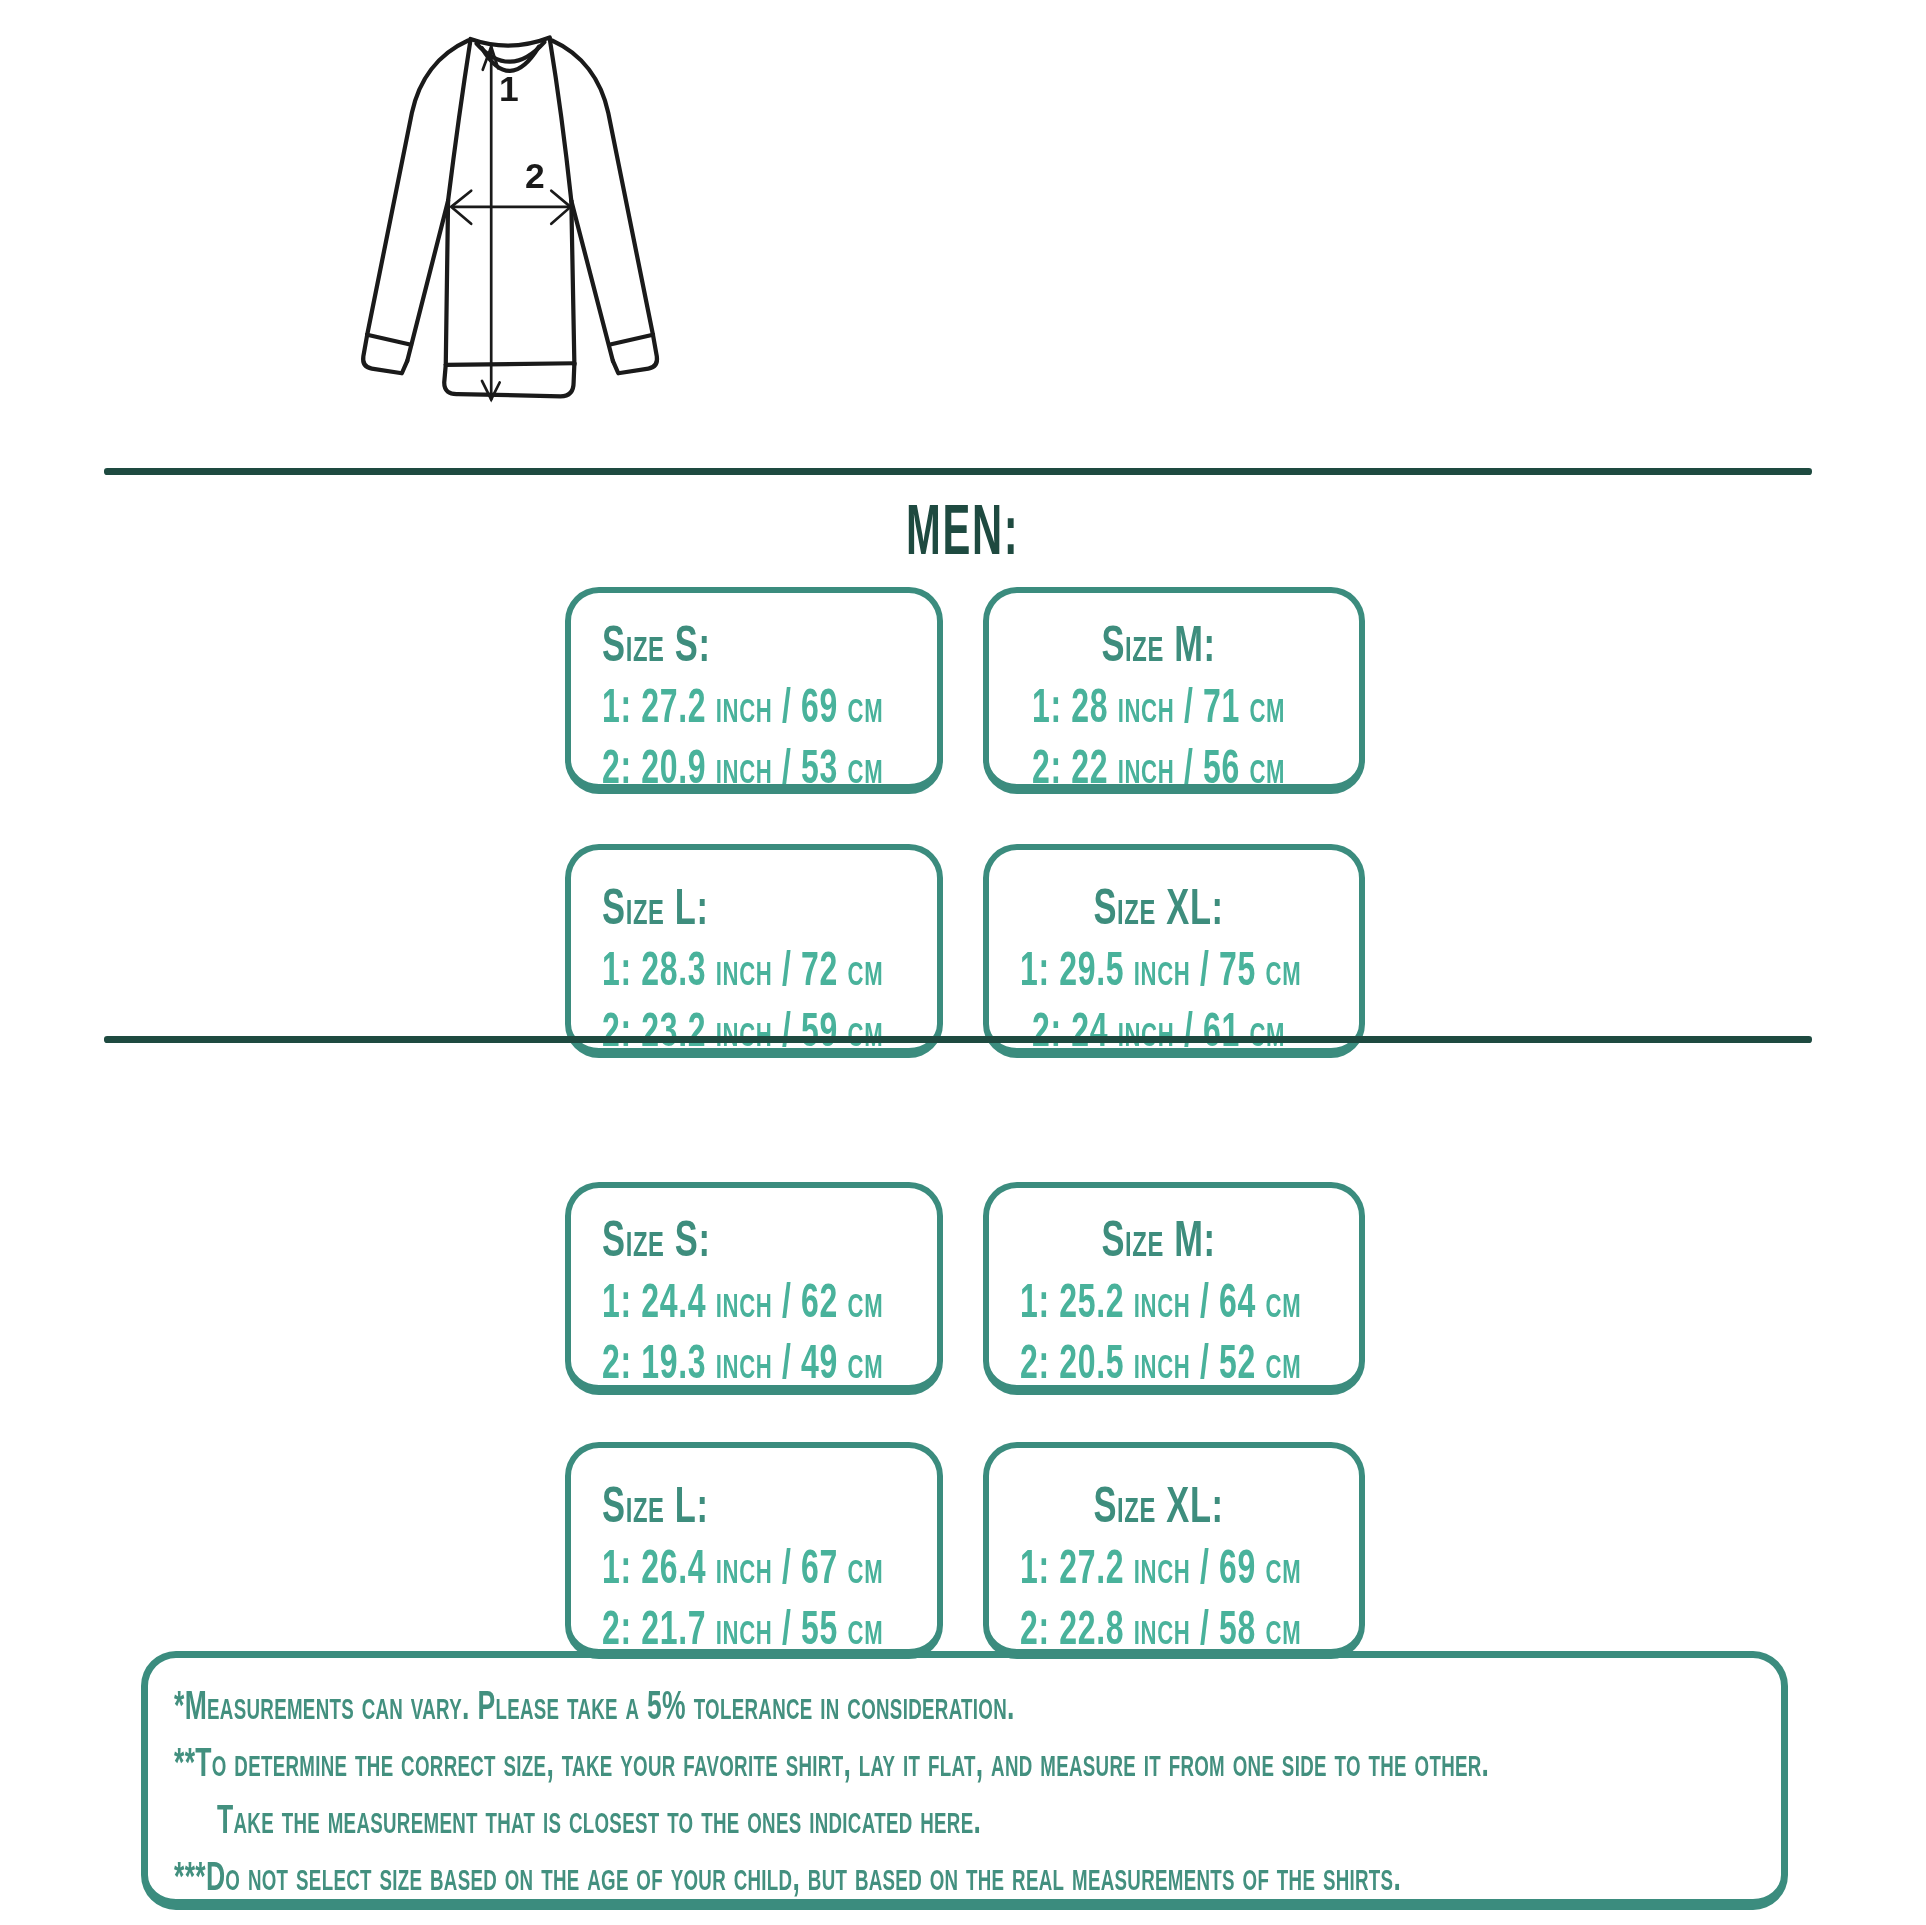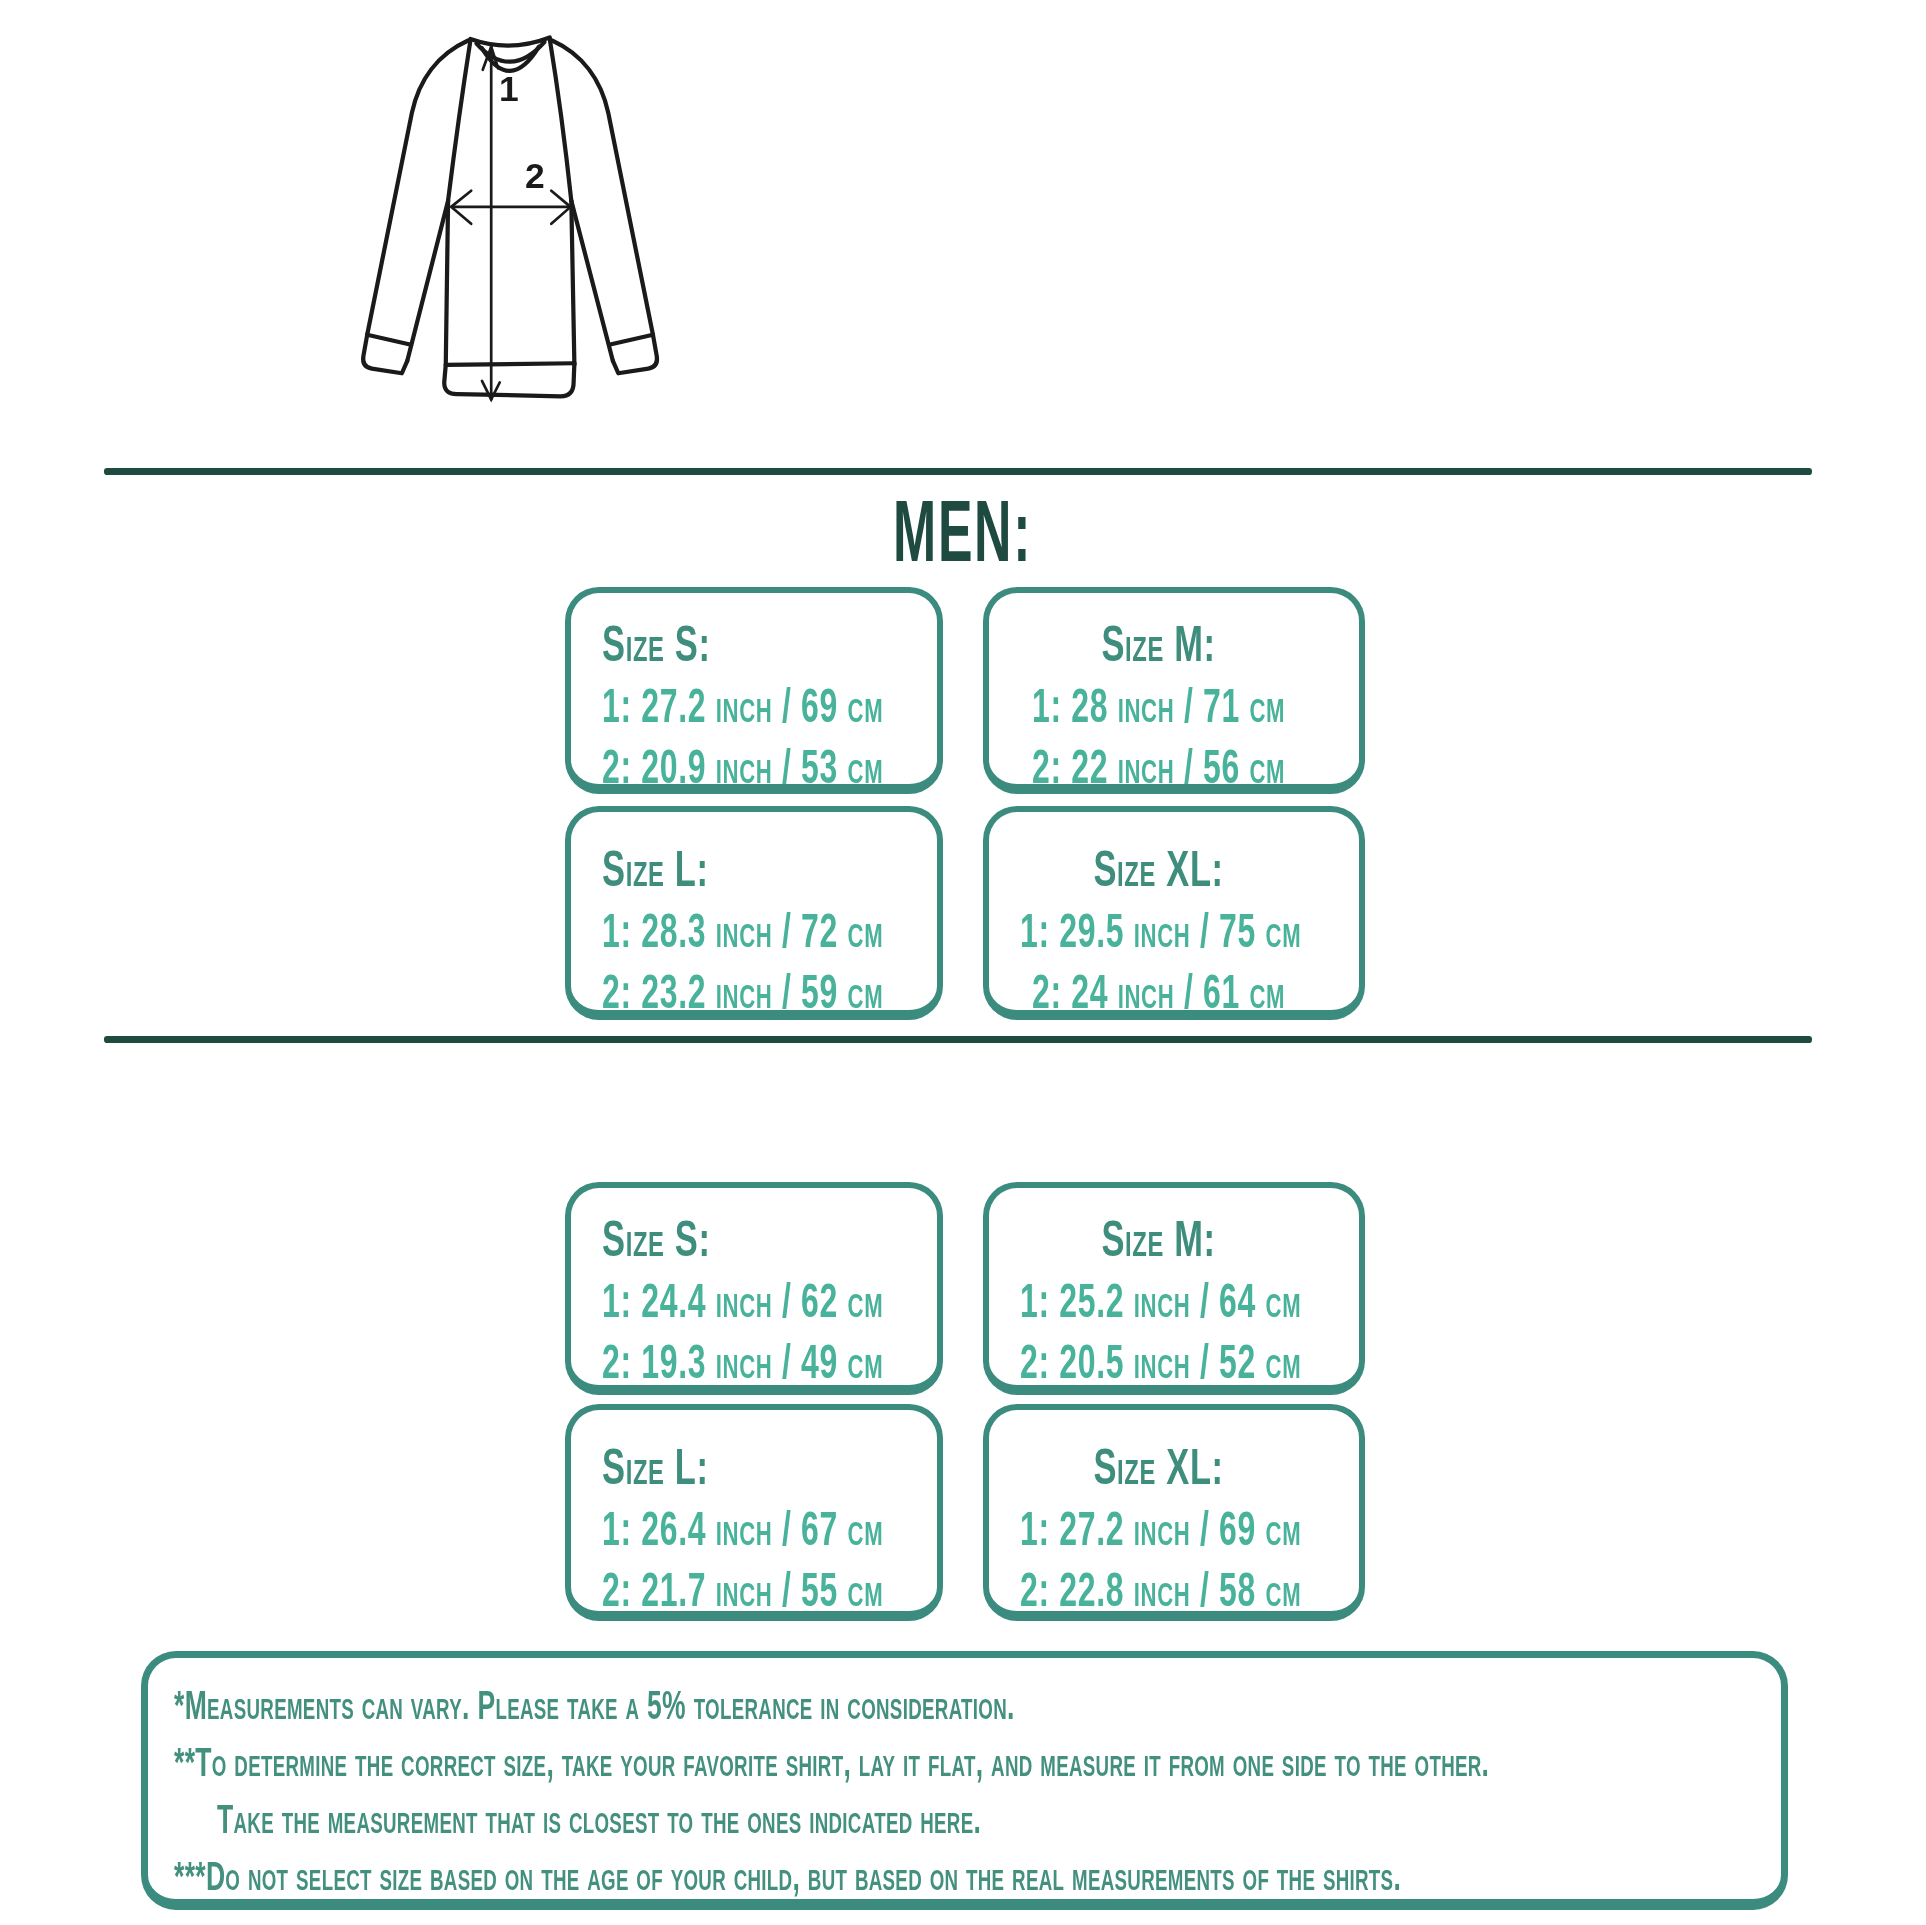--- a/index.html
+++ b/index.html
@@ -25,40 +25,40 @@
     transform:scale(0.88,1.2);transform-origin:left center;
     white-space:nowrap;letter-spacing:0.4px;
   }
   .legend-line.indent{margin-left:48px;}
   
   .divider{position:absolute;left:104px;width:1708px;height:7px;background:#1E4A40;border-radius:3.1px;}
   .divider.d1{top:468px;}
   .divider.d2{top:1036px;}
   .section-heading{
     position:absolute;left:0;width:1926px;text-align:center;
-    font-weight:bold;color:#1E4A40;font-size:72px;line-height:86px;
+    font-weight:bold;color:#1E4A40;font-size:58px;line-height:86px;
     letter-spacing:2.3px;
   }
   .section-heading.men{top:487px;}
   .section-heading.women{top:1051px;}
   .section-heading > span{display:inline-block;transform:scale(0.72,1.22);transform-origin:center center;}
   
   .size-box{
     position:absolute;box-sizing:border-box;
     border:6.2px solid #3B8C7E;border-bottom-width:10px;
     border-radius:34px;
     padding:20px 1px 0 31px;
   }
   .size-box.r1{top:587px;height:207px;}
   .size-box.r2{top:806px;height:214px;}
   .size-box.wr1{top:1182px;height:213px;}
   .size-box.wr2{top:1404px;height:217px;}
   .size-box.c1{left:565px;width:378px;}
   .size-box.c2{left:983px;width:382px;text-align:center;}
-  .size-box.r2, .size-box.wr2{padding-top:26px;}
+  .size-box.r2, .size-box.wr2{padding-top:26px;margin-top:38px;}
   .size-label{
     font-weight:bold;font-variant:small-caps;
     font-size:42px;line-height:62px;color:#3E8D7D;
     transform:scale(0.82,1.2);transform-origin:left center;
     white-space:nowrap;letter-spacing:0.8px;
   }
   .size-line{
     font-weight:bold;font-variant:small-caps;
     font-size:39px;line-height:61px;color:#49B29B;
     transform:scale(0.82,1.22);transform-origin:left center;

